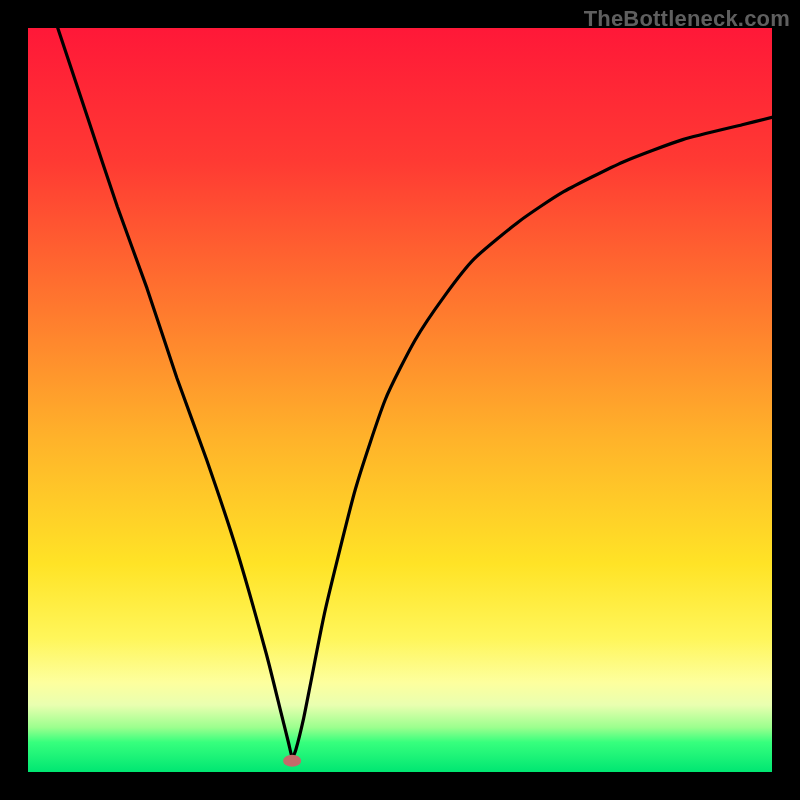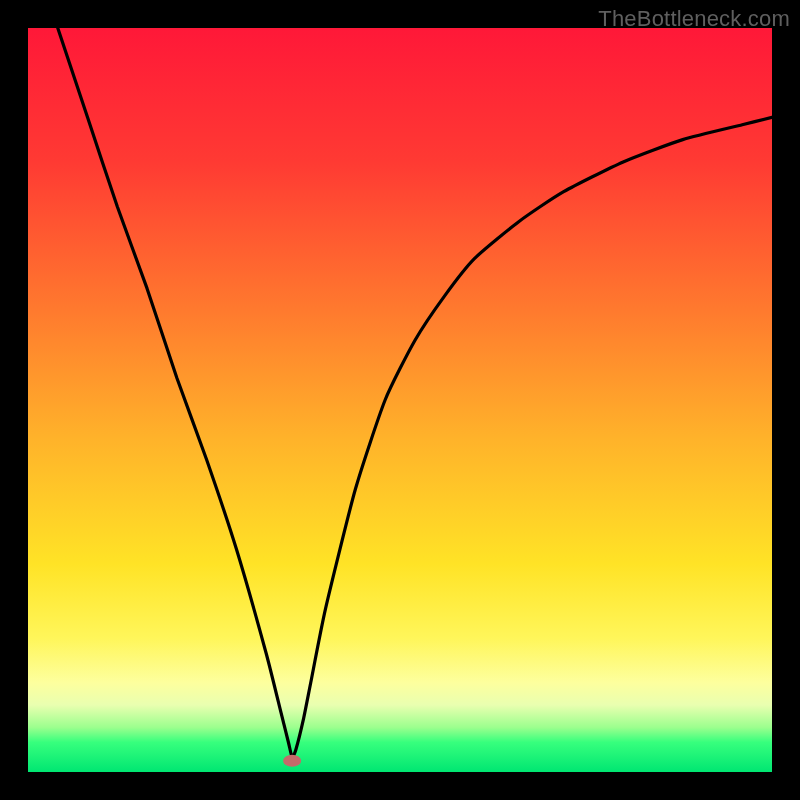--- a/index.html
+++ b/index.html
@@ -38,21 +38,21 @@
       #37ff7d 96%,
       #00e672 100%
     );
   }
   .watermark {
     position: absolute;
     top: 6px;
     right: 10px;
     color: #5f5f5f;
     font-size: 22px;
-    font-weight: 400;
+    font-weight: 700;
     letter-spacing: 0.2px;
   }
   svg.curve {
     position: absolute;
     left: 0;
     top: 0;
     width: 744px;
     height: 744px;
   }
 </style>

